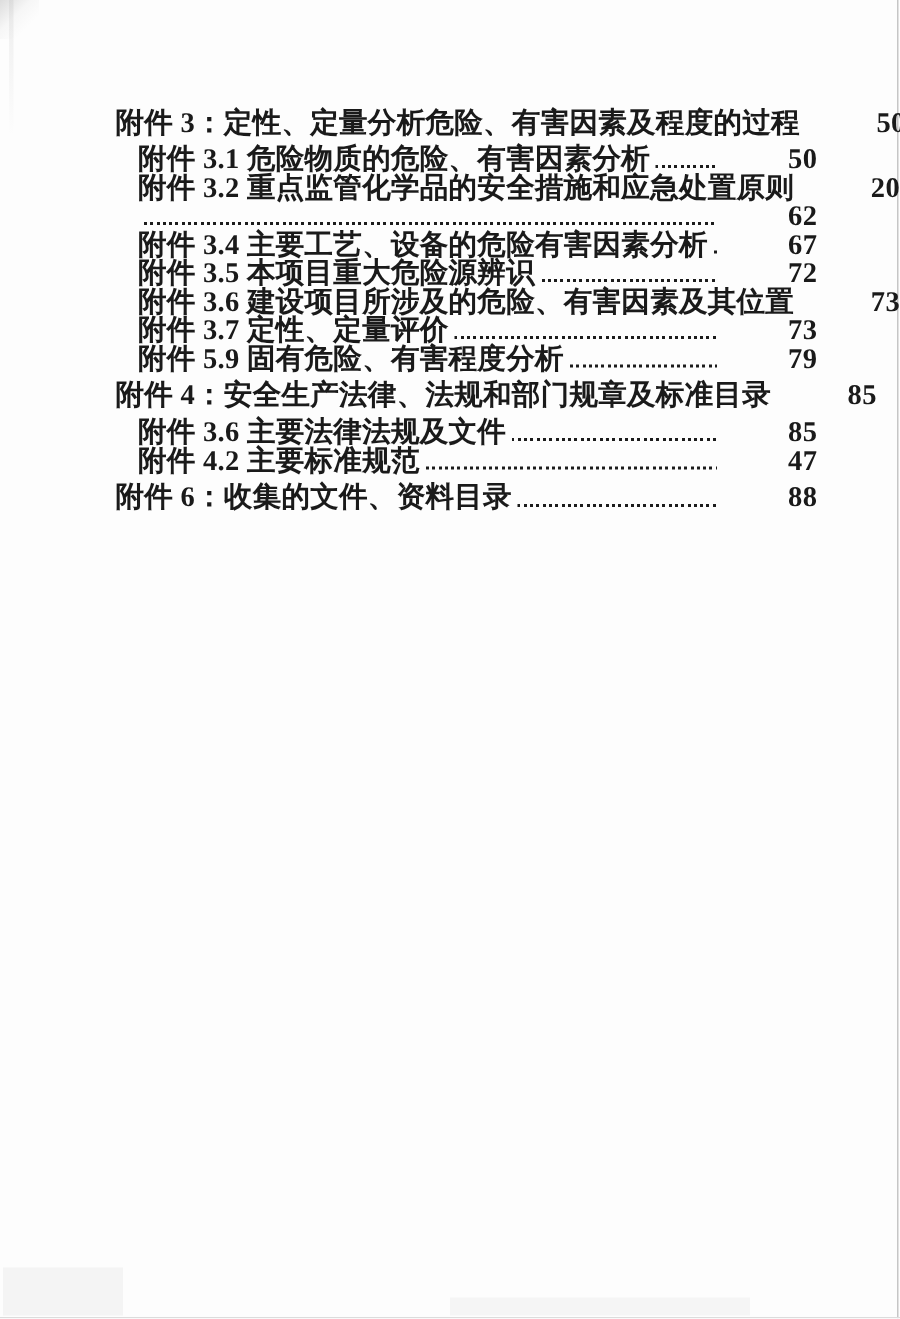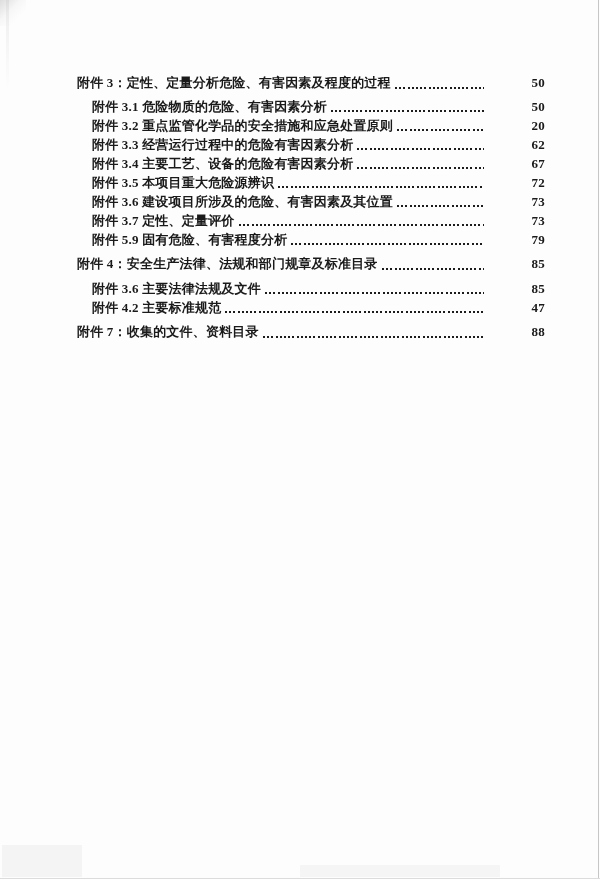--- a/index.html
+++ b/index.html
@@ -59,21 +59,21 @@
     position: absolute;
     left: 77px;
     right: 55px;
     top: 72px;
     color: #1a1a1a;
   }
   .row {
     display: flex;
     align-items: flex-end;
     height: 19px;
-    font-size: 13px;
+    font-size: 19px;
     font-weight: 700;
     line-height: 17px;
     white-space: nowrap;
   }
   .row.lvl0 {
     height: 20px;
     line-height: 18px;
   }
   .row.lvl1 {
     padding-left: 15px;
@@ -122,21 +122,20 @@
       <span class="pg">50</span>
     </div>
 
     <div class="row lvl1">
       <span class="lbl">附件 3.2 重点监管化学品的安全措施和应急处置原则</span>
       <span class="leader"></span>
       <span class="pg">20</span>
     </div>
 
     <div class="row lvl1">
-      <span class="lbl">附件 3.3 经营运行过程中的危险有害因素分析</span>
       <span class="leader"></span>
       <span class="pg">62</span>
     </div>
 
     <div class="row lvl1">
       <span class="lbl">附件 3.4 主要工艺、设备的危险有害因素分析</span>
       <span class="leader"></span>
       <span class="pg">67</span>
     </div>
 
@@ -176,19 +175,19 @@
       <span class="pg">85</span>
     </div>
 
     <div class="row lvl1">
       <span class="lbl">附件 4.2 主要标准规范</span>
       <span class="leader"></span>
       <span class="pg">47</span>
     </div>
 
     <div class="row lvl0 gap-md">
-      <span class="lbl">附件 7：收集的文件、资料目录</span>
+      <span class="lbl">附件 6：收集的文件、资料目录</span>
       <span class="leader"></span>
       <span class="pg">88</span>
     </div>
 
   </div>
 </div>
 
 </body></html>

